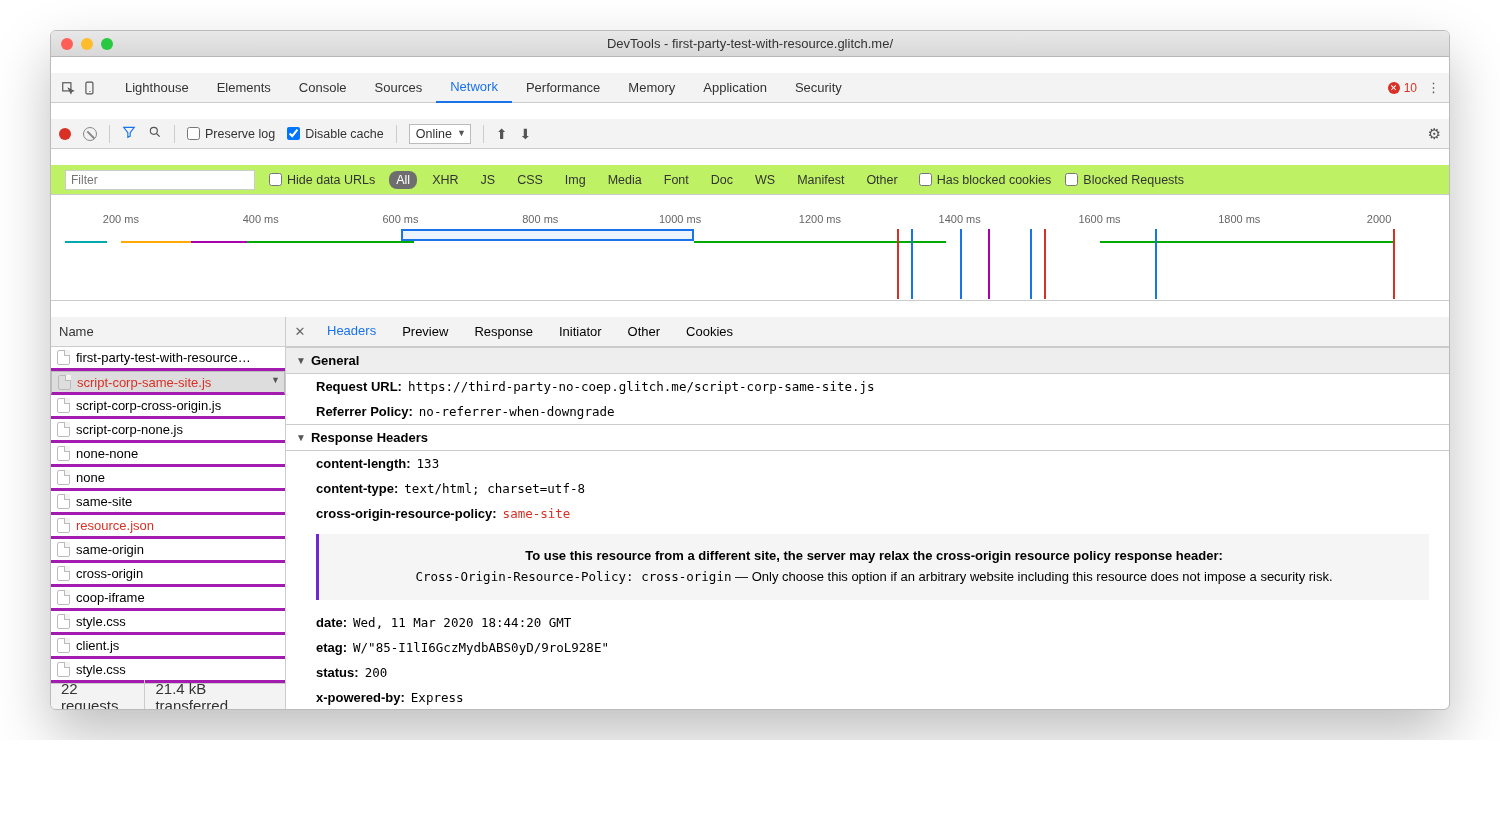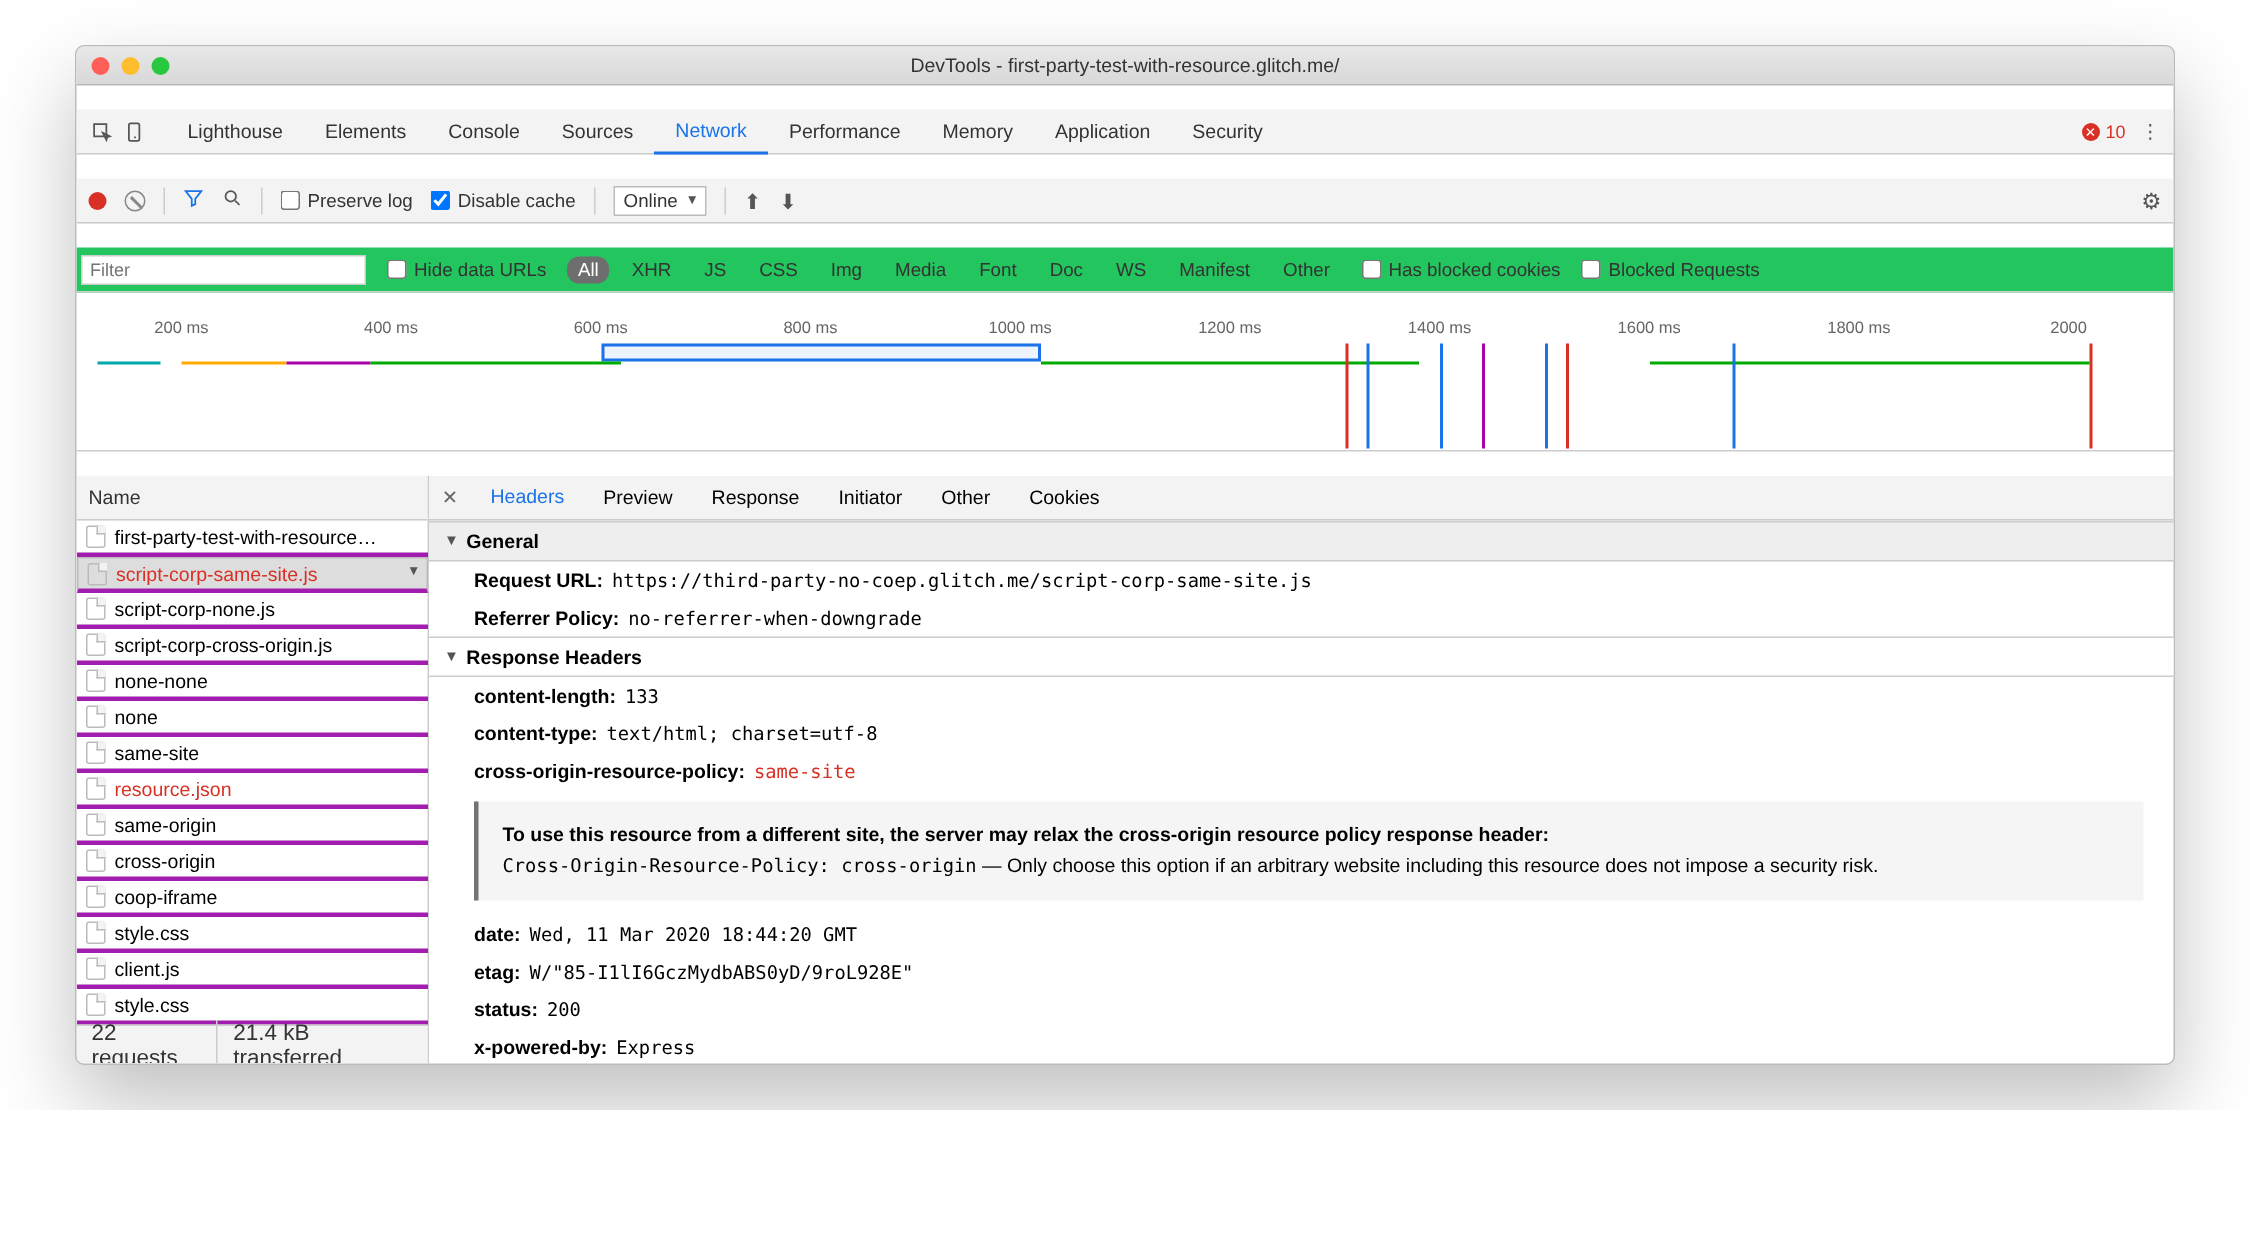--- a/index.html
+++ b/index.html
@@ -25,21 +25,21 @@
 .noentry::after { content:""; position:absolute; left:2px; top:6px; width:10px; height:1.5px; background:#888; transform:rotate(45deg); transform-origin:center; }
 .funnel { color:#1a73e8; font-size:13px; }
 .magnifier { color:#555; font-size:13px; }
 .chk { display:flex; align-items:center; gap:5px; }
 .chk input { width:13px; height:13px; }
 .sel { border:1px solid #bbb; background:#fff; padding: 2px 18px 2px 6px; position: relative; font-size: 12.5px; }
 .sel::after { content:"▼"; position:absolute; right:4px; top:3px; font-size:9px; color:#555; }
 .arrow { font-size:14px; color:#555; }
 .divider { width:1px; height:18px; background:#ccc; }
 .gear { margin-left:auto; font-size:15px; color:#555; }
-.filterbar { height: 30px; background: #22c55e; border-bottom: 1px solid #ccc; display: flex; align-items: center; padding: 0 3px; gap: 14px; font-size: 12.5px; color: #333; }
+.filterbar { height: 30px; background: #bef264; border-bottom: 1px solid #ccc; display: flex; align-items: center; padding: 0 14px; gap: 14px; font-size: 12.5px; color: #333; }
 .filterbar input.filterin { width: 190px; height: 20px; border: 1px solid #ccc; padding: 0 5px; font-size: 12px; }
 .pill { padding: 2px 7px; border-radius: 8px; }
 .pill.on { background:#6e6e6e; color:#fff; }
 .timeline { height: 90px; border-bottom:1px solid #ccc; position:relative; font-size:11px; color:#666; }
 .ticks { display:flex; height:18px; align-items:flex-start; padding-top:2px; }
 .tick { flex:1; text-align:center; }
 .tl-body { position:relative; height:70px; }
 .tl-sel { position:absolute; top:0; height:12px; border:2px solid #1a73e8; background:rgba(26,115,232,0.08); }
 .tl-bar { position:absolute; height:2px; }
 .tl-v { position:absolute; top:0; bottom:0; width:2px; }
@@ -60,21 +60,21 @@
 .dtabs .x { width:28px; text-align:center; color:#666; }
 .dtab { padding:0 13px; height:46px; display:flex; align-items:center; }
 .dtab.active { color:#1a73e8; border-bottom:2px solid #1a73e8; }
 .dbody { flex:1; overflow:auto; font-size:13px; }
 .section-h { background:#eee; border-bottom:1px solid #ccc; border-top:1px solid #ccc; padding:5px 10px; font-weight:600; display:flex; align-items:center; gap:5px; }
 .section-h .tri { font-size:10px; color:#555; }
 .kv { padding: 5px 20px 5px 30px; display:flex; gap:6px; }
 .kv .k { font-weight:600; }
 .mono { font-family: ui-monospace, SFMono-Regular, Menlo, monospace; font-size: 12.5px; }
 .red { color:#d93025; }
-.callout { margin: 8px 20px 10px 30px; background:#f5f5f5; border-left:3px solid #737373; padding:12px 16px; font-size:13px; line-height:1.6; }
+.callout { margin: 8px 20px 10px 30px; background:#f5f5f5; border-left:3px solid #6d28d9; padding:12px 16px; font-size:13px; line-height:1.6;text-align:center; }
 .callout .bold { font-weight:600; }
 </style>
 </head>
 <body>
 
 <div class="window">
 
   <div class="titlebar">
     <div class="traffic">
       <div class="dot red"></div>
@@ -216,25 +216,25 @@
           <div class="reqitem">
             <div class="fi"></div>
             <span>first-party-test-with-resource…</span>
           </div>
           <div class="reqitem sel err">
             <div class="fi"></div>
             <span>script-corp-same-site.js</span>
           </div>
           <div class="reqitem">
             <div class="fi"></div>
+            <span>script-corp-cross-origin.js</span>
+          </div>
+          <div class="reqitem">
+            <div class="fi"></div>
             <span>script-corp-none.js</span>
-          </div>
-          <div class="reqitem">
-            <div class="fi"></div>
-            <span>script-corp-cross-origin.js</span>
           </div>
           <div class="reqitem">
             <div class="fi"></div>
             <span>none-none</span>
           </div>
           <div class="reqitem">
             <div class="fi"></div>
             <span>none</span>
           </div>
           <div class="reqitem">

